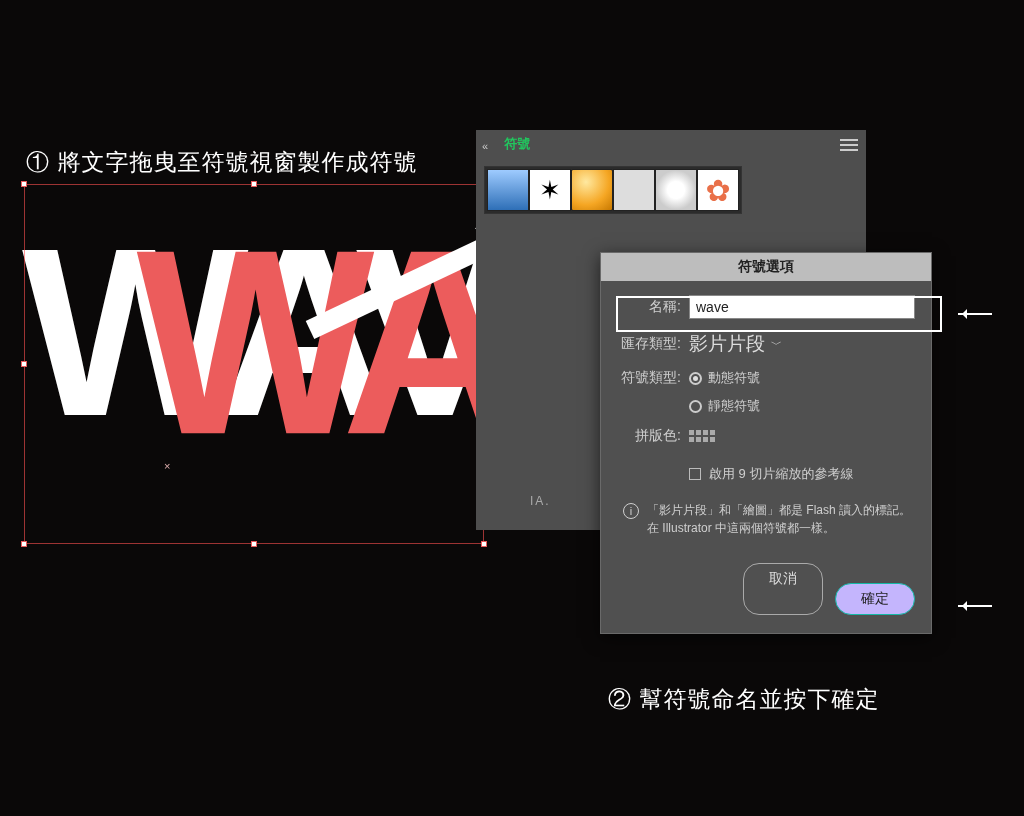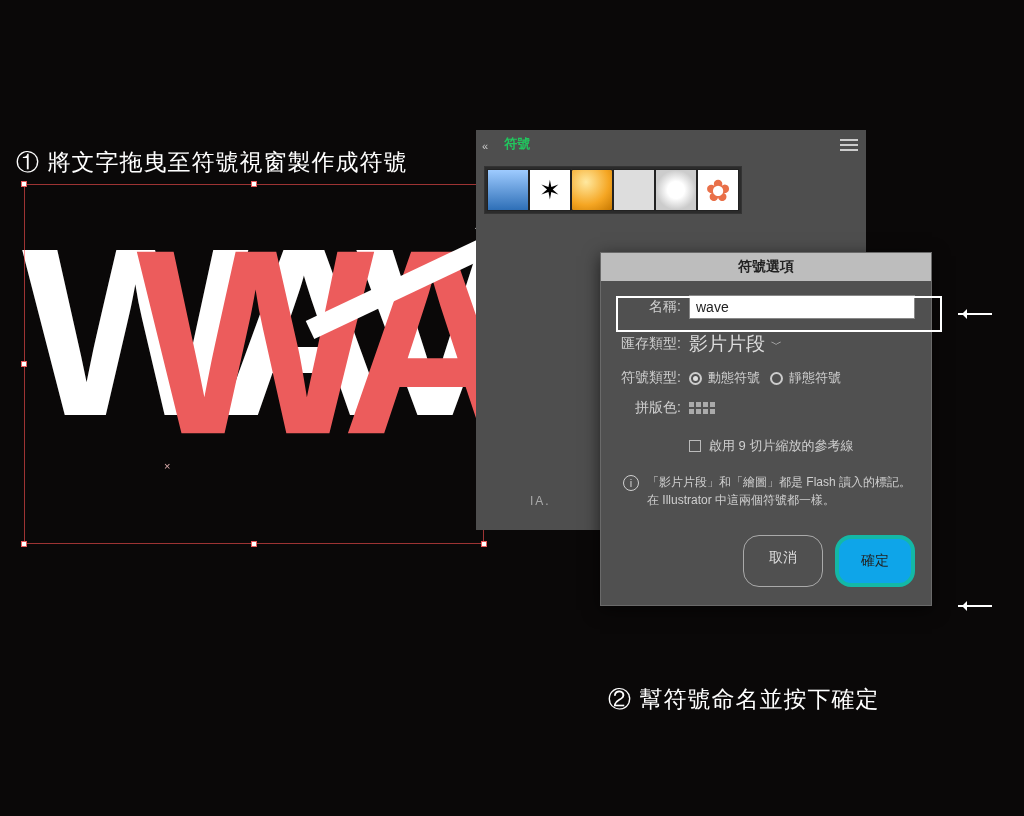--- a/index.html
+++ b/index.html
@@ -9,21 +9,21 @@
   background: #0a0808;
   font-family: Arial, "Microsoft JhengHei", sans-serif;
   position: relative;
   overflow: hidden;
   color: #fff;
 }
 
 
 .step1-label {
   position: absolute;
-  left: 16px;
+  left: 26px;
   top: 147px;
   font-size: 23px;
   color: #fff;
   letter-spacing: 1px;
 }
 
 
 .canvas-area {
   position: absolute;
   left: 24px;
@@ -234,28 +234,28 @@
   width:16px;height:16px;border-radius:50%;border:1.5px solid #cfcfcf;
   display:flex;align-items:center;justify-content:center;font-size:11px;
   flex-shrink:0; margin-top:2px;
 }
 .dialog-buttons {
   display:flex; justify-content:flex-end; gap:12px;
   padding: 8px 16px 18px 16px;
 }
 .btn {
   min-width: 80px;
-  padding: 13px 18px;
+  padding: 6px 18px;
   border-radius: 16px;
   font-size: 14px;
   text-align: center;
   cursor: pointer;
 }
 .btn-cancel { background:#505050; border:1px solid #aaa; color:#ddd;}
-.btn-ok { background:#0ea5e9; color:#222; border:4px solid #14b8a6;}
+.btn-ok { background:#c4b5fd; color:#222; border:1px solid #14b8a6;margin-top:20px;}
 
 
 .arrow-left {
   position: absolute;
   width: 34px; height: 2px; background: #fff;
 }
 .arrow-left::before {
   content:""; position:absolute; left:-1px; top:-4px;
   border: 5px solid transparent; border-right-color:#fff;
 }
@@ -324,21 +324,21 @@
     </div>
     <div class="row">
       <div class="row-label">匯存類型:</div>
       <div class="select-wrap">
         <span class="select-text">影片片段</span>
         <span class="chev">﹀</span>
       </div>
     </div>
     <div class="row" style="align-items:flex-start;">
       <div class="row-label">符號類型:</div>
-      <div style="display:flex;flex-direction:row;gap:10px;">
+      <div style="display:flex;flex-direction:column;gap:10px;">
         <div class="radio-line">
           <span class="radio checked"></span>
           <span>動態符號</span>
         </div>
         <div class="radio-line">
           <span class="radio"></span>
           <span>靜態符號</span>
         </div>
       </div>
     </div>

